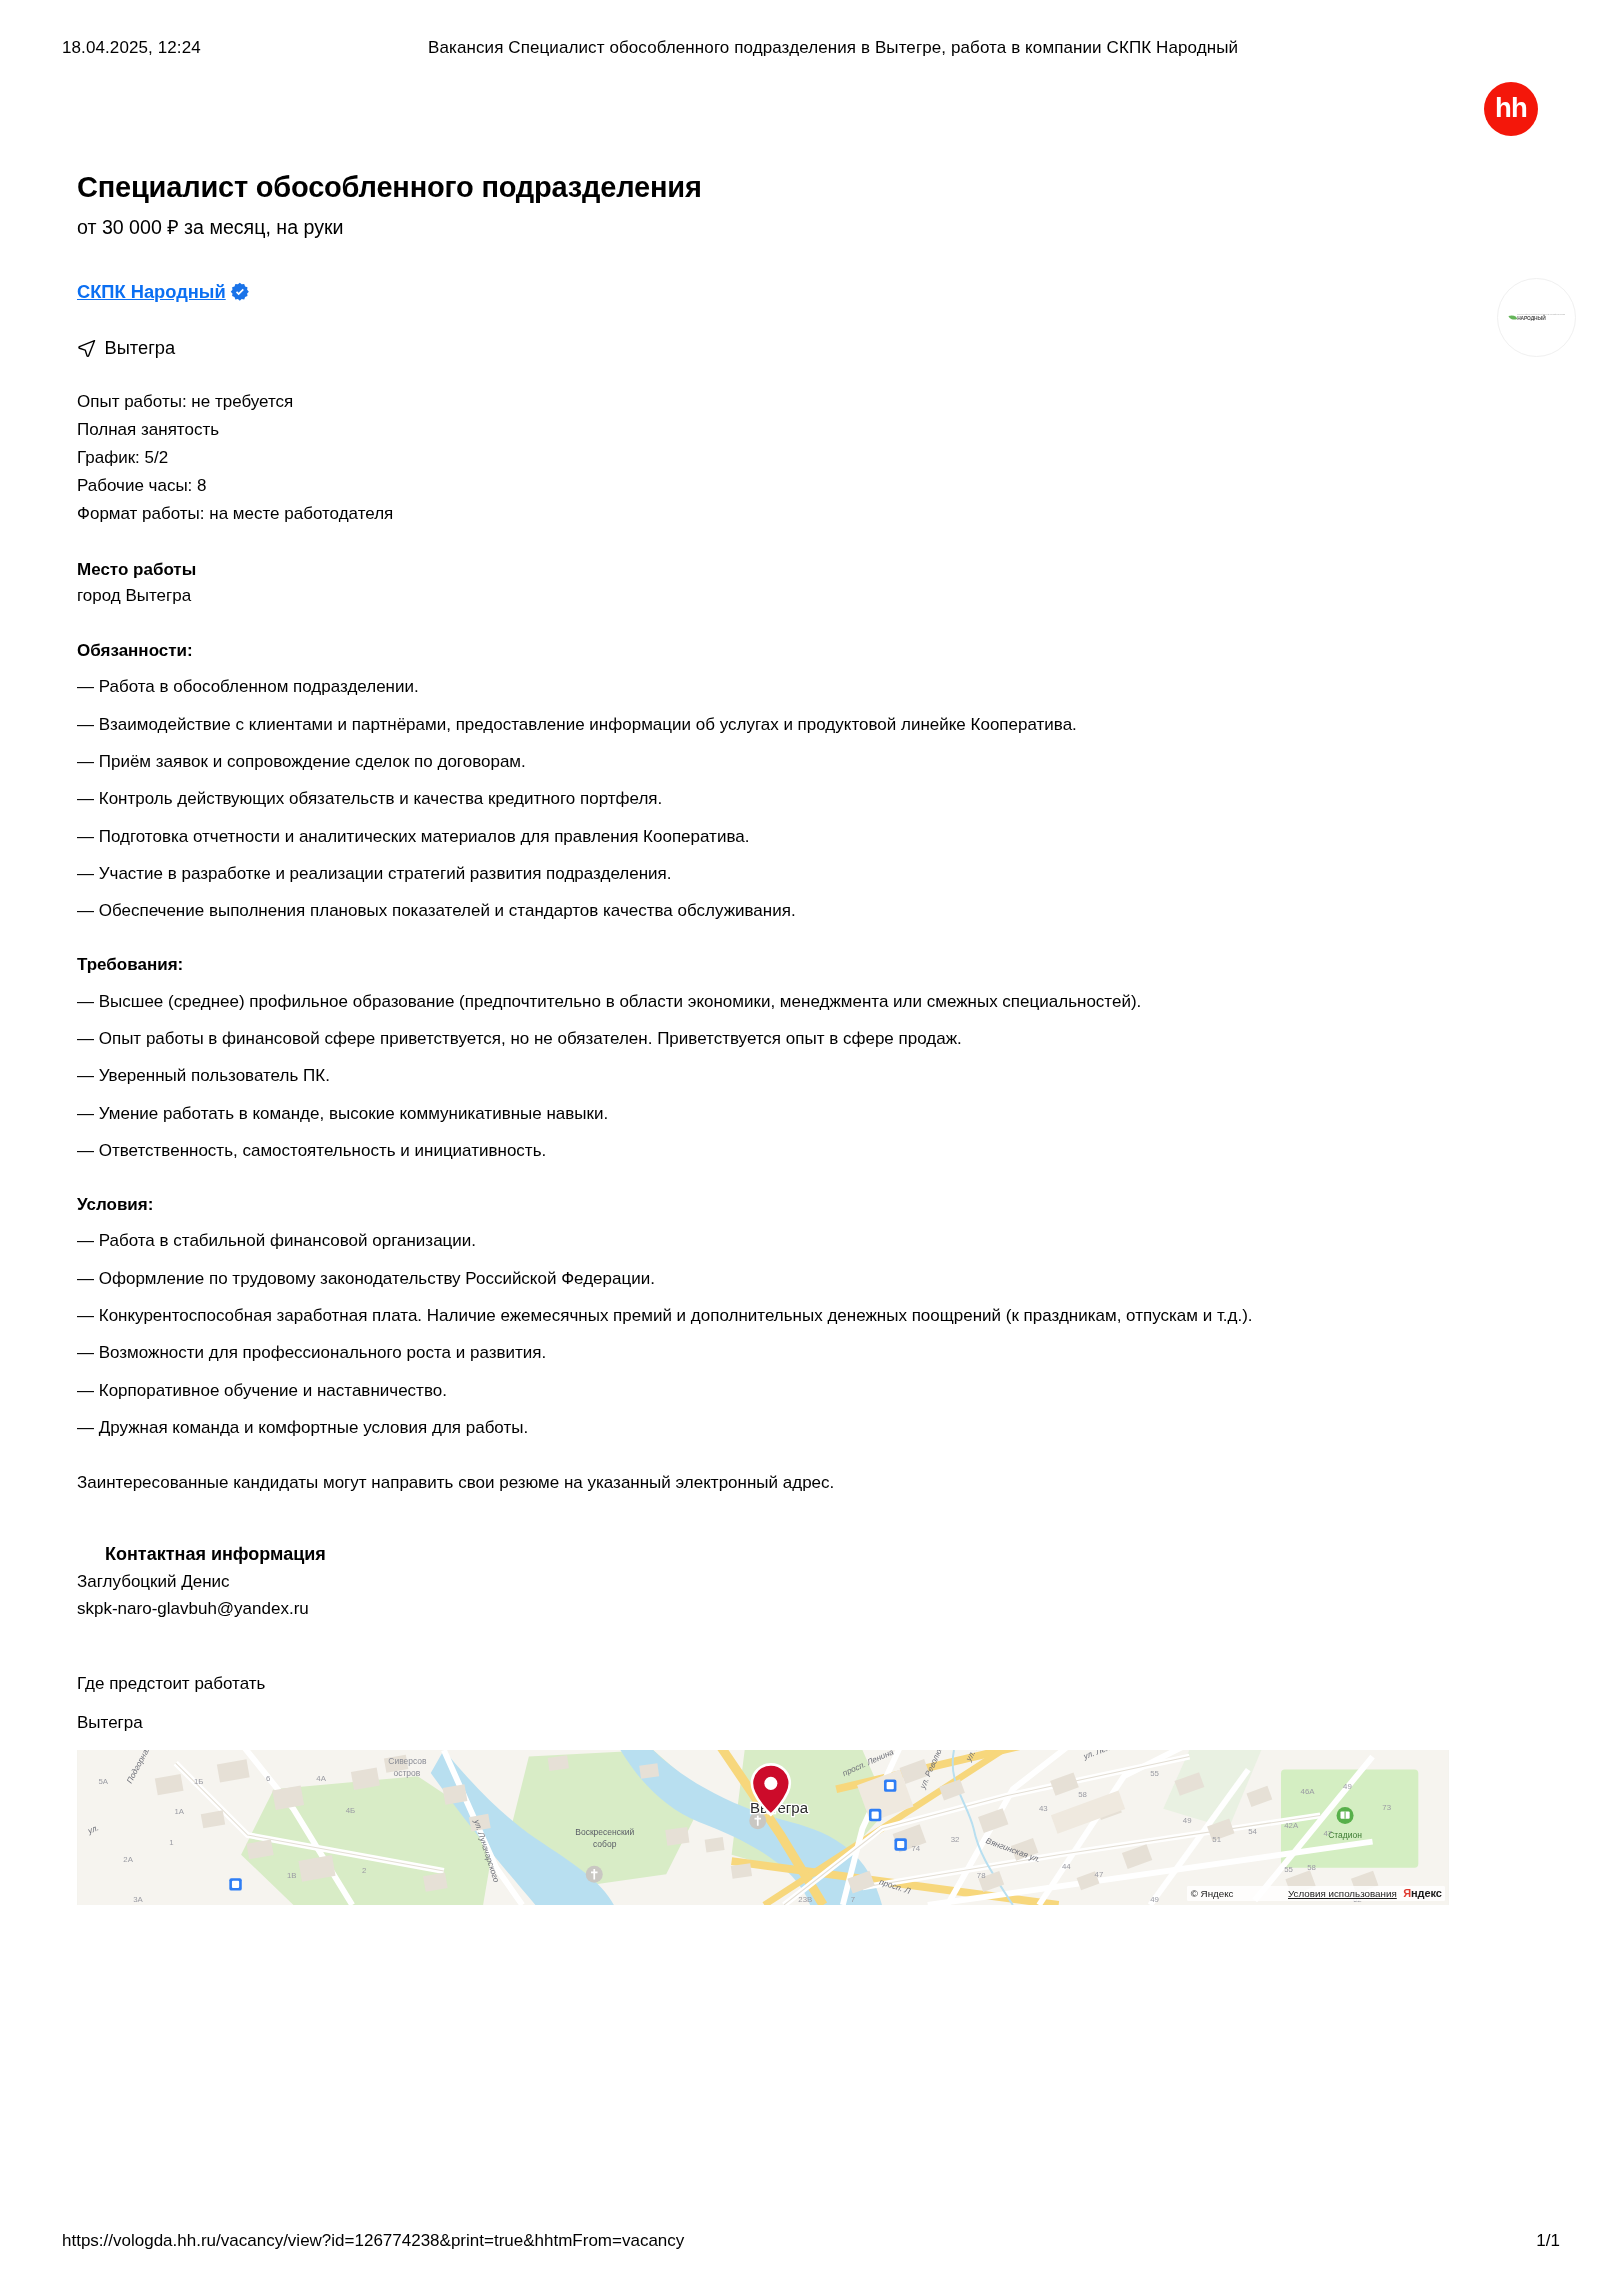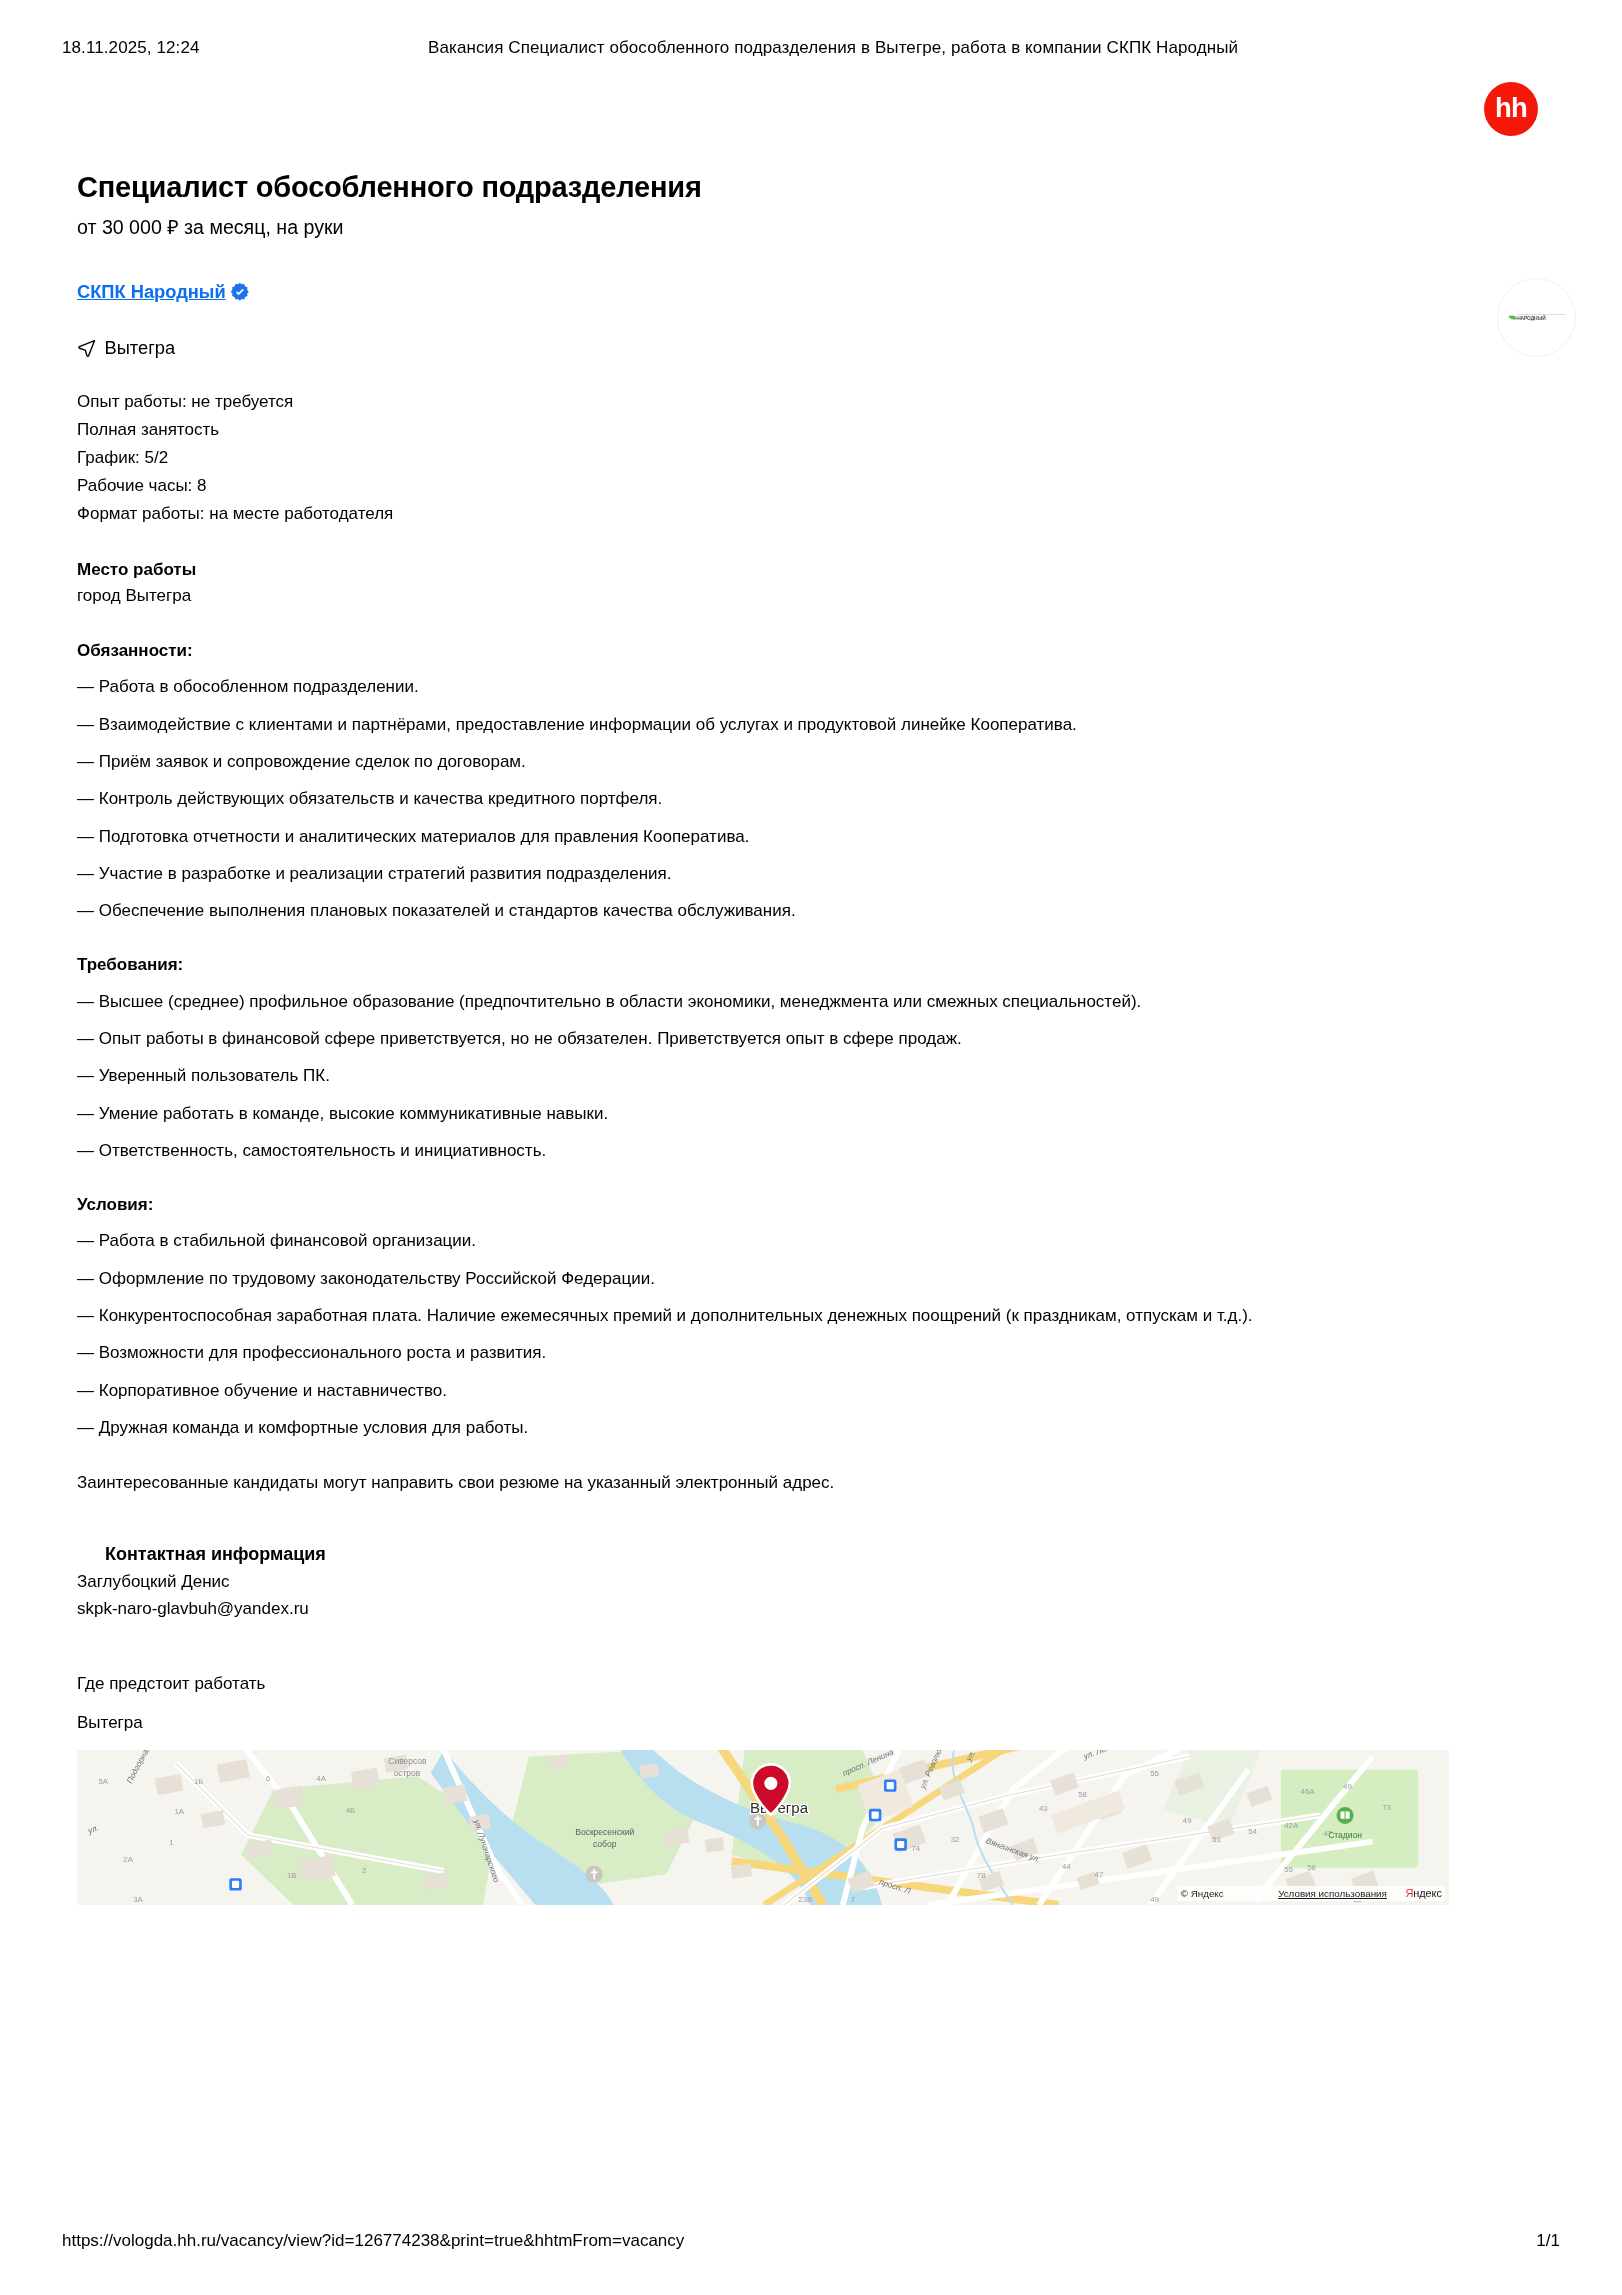--- a/index.html
+++ b/index.html
@@ -272,24 +272,23 @@
     padding: 1.3px 3.3px;
     border-radius: 1.3px;
     line-height: 1.2;
     white-space: nowrap;
   }
   .map-attrib .terms {
     text-decoration: underline;
     margin-left: 48px;
   }
   .map-attrib .yx {
-    font-weight: normal;
+    font-weight: bold;
     font-size: 11px;
     letter-spacing: -0.1px;
-    margin-left: 12px;
   }
   .map-attrib .yx .ya-red { color: #e03a2f; }
   .map-attrib .yx .ya-rest { color: #1a1a1a; }
 
   
   .print-footer {
     position: absolute;
     left: 62px;
     right: 62px;
     top: 2231px;
@@ -299,21 +298,21 @@
     font-size: 17px;
     color: #000;
   }
 </style>
 </head>
 <body>
 
 <div class="page">
 
   <div class="print-header">
-    <div class="ph-date">18.11.2025, 12:24</div>
+    <div class="ph-date">18.04.2025, 12:24</div>
     <div class="ph-title">Вакансия Специалист обособленного подразделения в Вытегре, работа в компании СКПК Народный</div>
   </div>
 
   <div class="hh-logo">
     <span>hh</span>
   </div>
 
   <div class="company-avatar">
     <div class="brand">
       <div class="leaf"></div>

